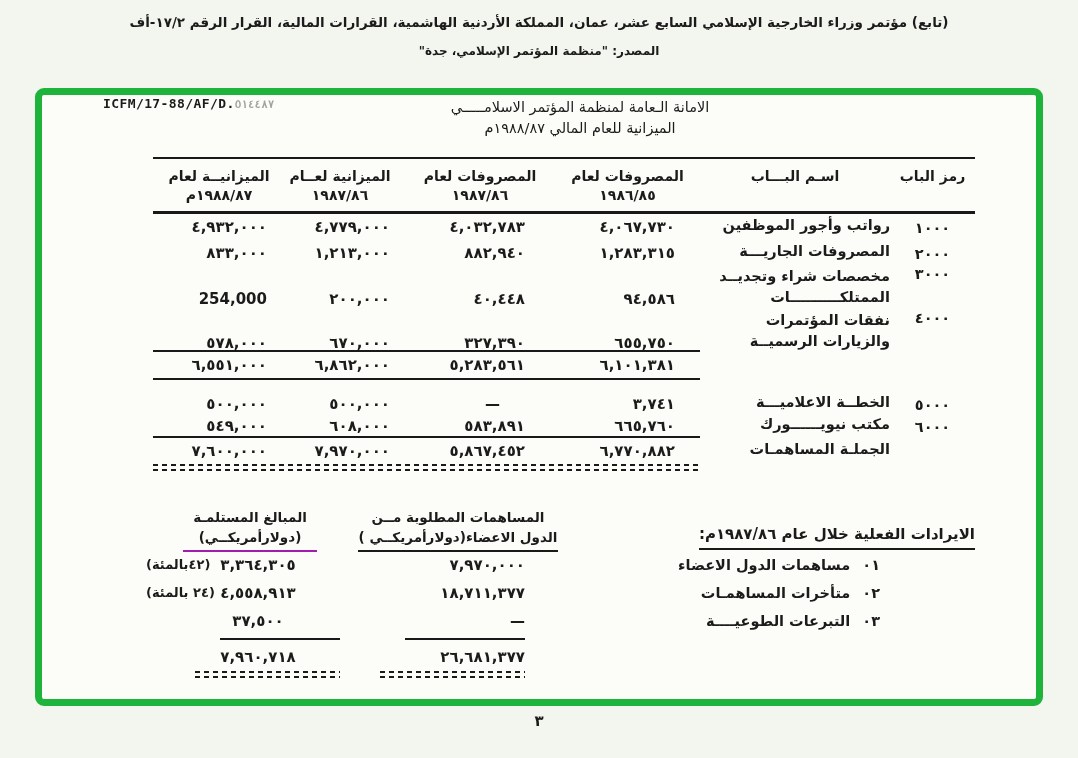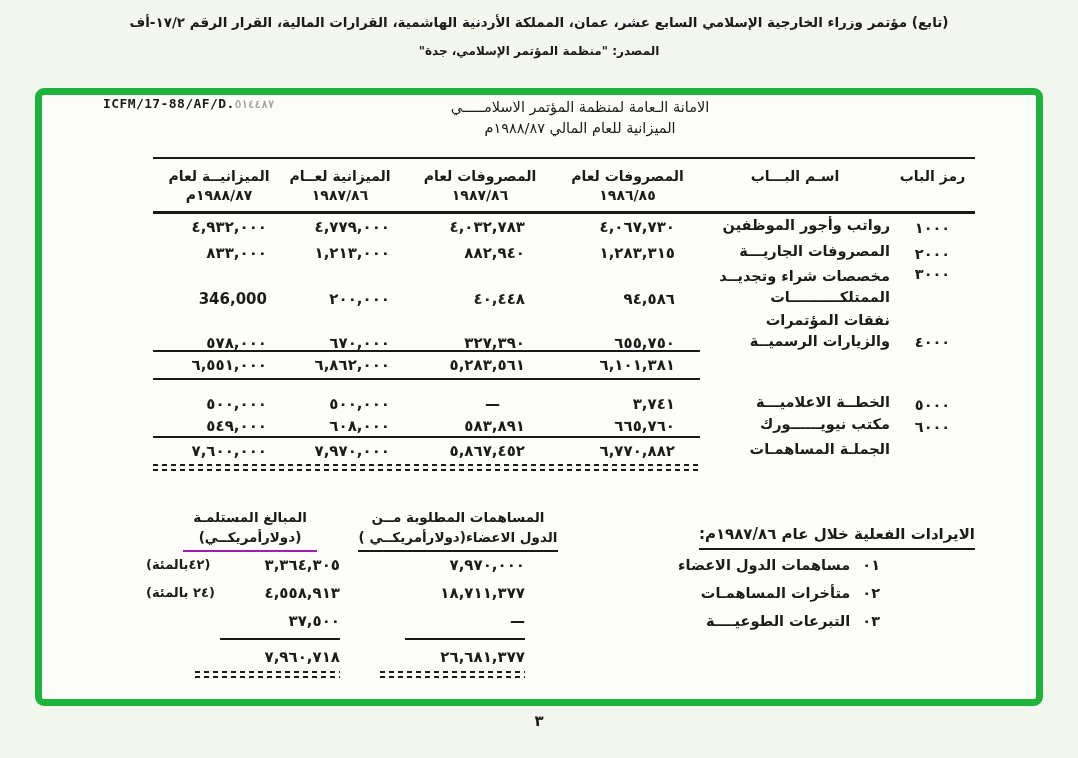--- a/index.html
+++ b/index.html
@@ -102,21 +102,21 @@
   .rec-header{
     position:absolute;top:507px;left:183px;width:134px;
     text-align:center;font-weight:bold;font-size:13.5px;line-height:20px;
     border-bottom:2px solid #a21caf;padding-bottom:3px;
   }
   .val-col{
     position:absolute;top:551px;width:164px;
     text-align:right;font-weight:bold;font-size:15px;line-height:28px;
   }
   .req-col{left:361px;}
-  .rec-col{left:176px;}
+  .rec-col{left:176px;text-align:center;}
   .val-col .uline{height:2px;background:#191919;width:120px;margin:3px 0;}
   .val-col .dline{width:145px;}
   .pct-col{
     position:absolute;top:551px;left:146px;
     font-weight:bold;font-size:13px;line-height:28px;
   }
   .pct{direction:ltr;unicode-bidi:isolate;display:block;}
 
   .page-num{
     position:absolute;top:712px;left:0;right:0;
@@ -188,25 +188,25 @@
 
     <div class="mt-row rh3">
       <div class="cell code" style="align-self:start;">٣٠٠٠</div>
       <div class="cell name">
         <div>مخصصات شراء وتجديــد</div>
         <div>الممتلكــــــــــات</div>
       </div>
       <div class="cell num c3">٩٤,٥٨٦</div>
       <div class="cell num c4">٤٠,٤٤٨</div>
       <div class="cell num c5">٢٠٠,٠٠٠</div>
-      <div class="cell num c6">346,000</div>
+      <div class="cell num c6">254,000</div>
     </div>
 
     <div class="mt-row rh4">
-      <div class="cell code" style="align-self:start;margin-top:24px;">٤٠٠٠</div>
+      <div class="cell code" style="align-self:start;">٤٠٠٠</div>
       <div class="cell name">
         <div>نفقات المؤتمرات</div>
         <div>والزيارات الرسميــة</div>
       </div>
       <div class="cell num c3">٦٥٥,٧٥٠</div>
       <div class="cell num c4">٣٢٧,٣٩٠</div>
       <div class="cell num c5">٦٧٠,٠٠٠</div>
       <div class="cell num c6">٥٧٨,٠٠٠</div>
     </div>
 

